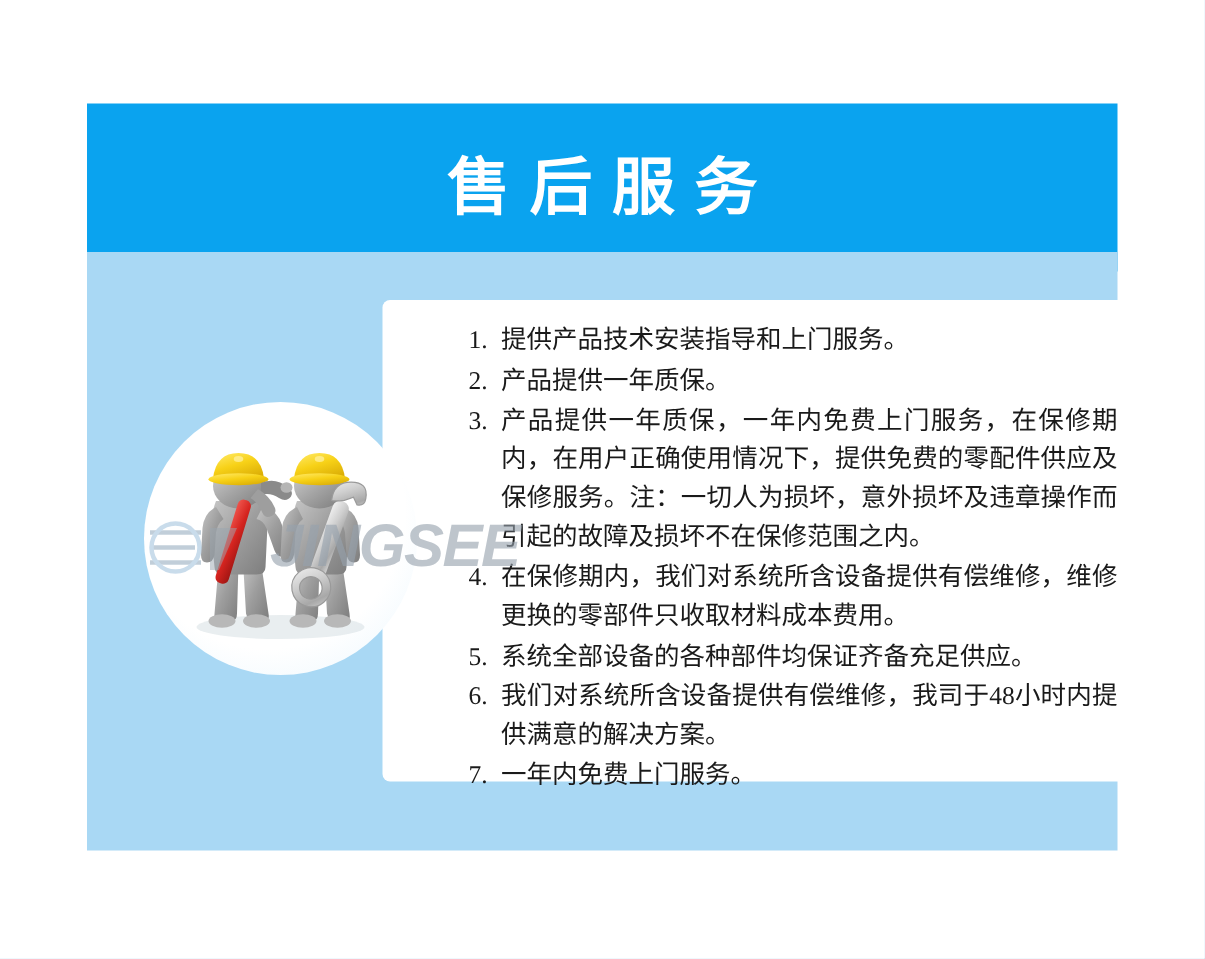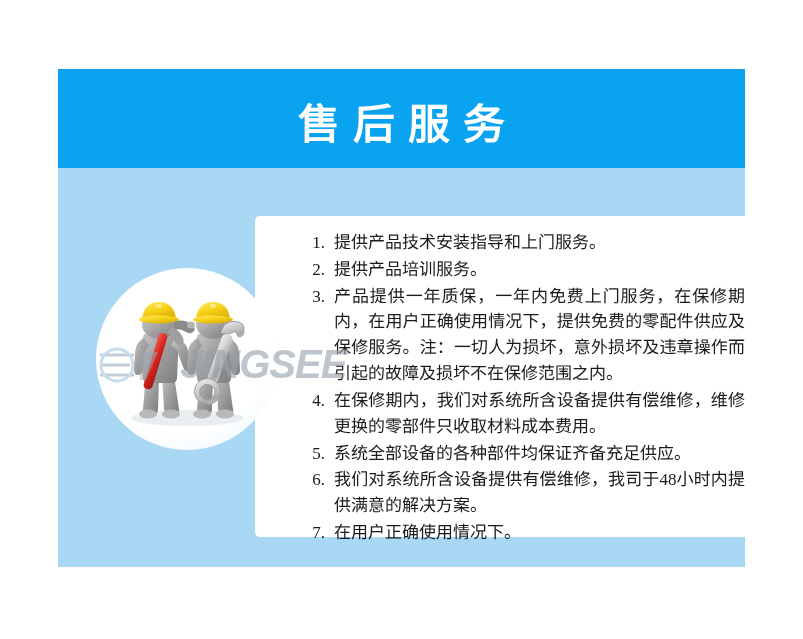--- a/index.html
+++ b/index.html
@@ -55,21 +55,21 @@
     top: 168px;
     width: 687px;
     height: 399px;
     background: #a9d8f4;
   }
 
   
   .content-card {
     position: absolute;
     left: 255px;
-    top: 216px;
+    top: 200px;
     width: 548px;
     height: 321px;
     background: #ffffff;
     border-top-left-radius: 5px;
     border-bottom-left-radius: 5px;
   }
 
   
   .service-list {
     margin: 0;
@@ -158,26 +158,26 @@
 
   <div class="header-banner">
     <div class="header-title">售后服务</div>
   </div>
 
   <div class="body-panel"></div>
 
   <div class="content-card">
     <ol class="service-list">
       <li class="service-item">提供产品技术安装指导和上门服务。</li>
-      <li class="service-item">提供产品培训服务。</li>
+      <li class="service-item">产品提供一年质保。</li>
       <li class="service-item">产品提供一年质保，一年内免费上门服务，在保修期内，在用户正确使用情况下，提供免费的零配件供应及保修服务。注：一切人为损坏，意外损坏及违章操作而引起的故障及损坏不在保修范围之内。</li>
       <li class="service-item">在保修期内，我们对系统所含设备提供有偿维修，维修更换的零部件只收取材料成本费用。</li>
       <li class="service-item">系统全部设备的各种部件均保证齐备充足供应。</li>
       <li class="service-item">我们对系统所含设备提供有偿维修，我司于48小时内提供满意的解决方案。</li>
-      <li class="service-item">在用户正确使用情况下。</li>
+      <li class="service-item">一年内免费上门服务。</li>
     </ol>
   </div>
 
   <div class="illustration">
     <div class="illus-disc"></div>
     <svg class="illus-svg" width="182" height="182" viewBox="0 0 182 182">
       <defs>
         <linearGradient id="gBody" x1="0" y1="0" x2="1" y2="1">
           <stop offset="0%" stop-color="#c6c6c6"></stop>
           <stop offset="48%" stop-color="#9e9e9e"></stop>

